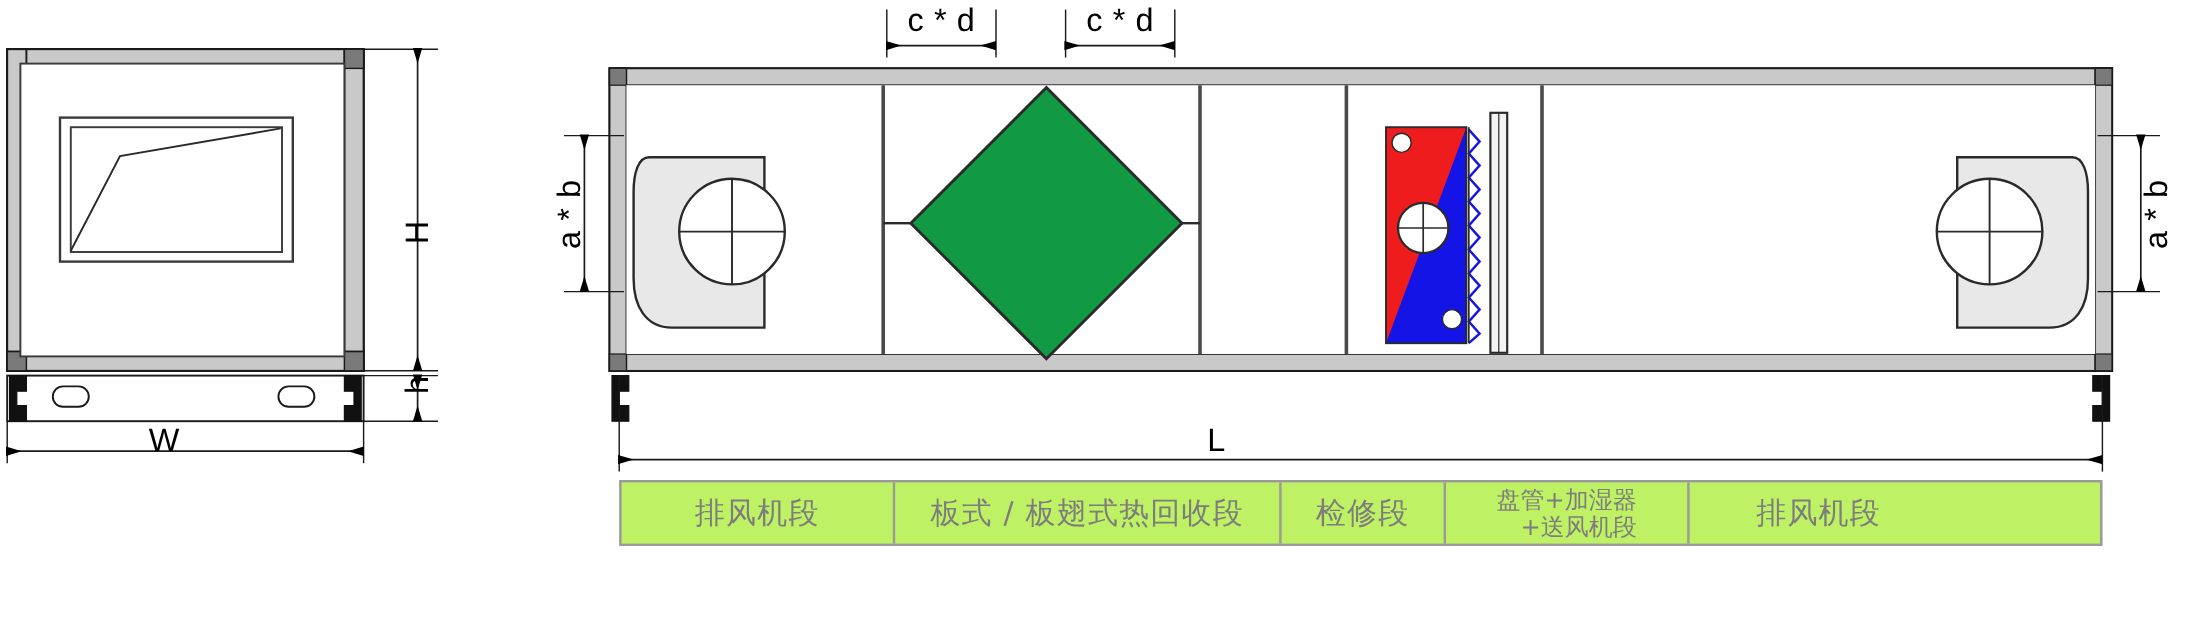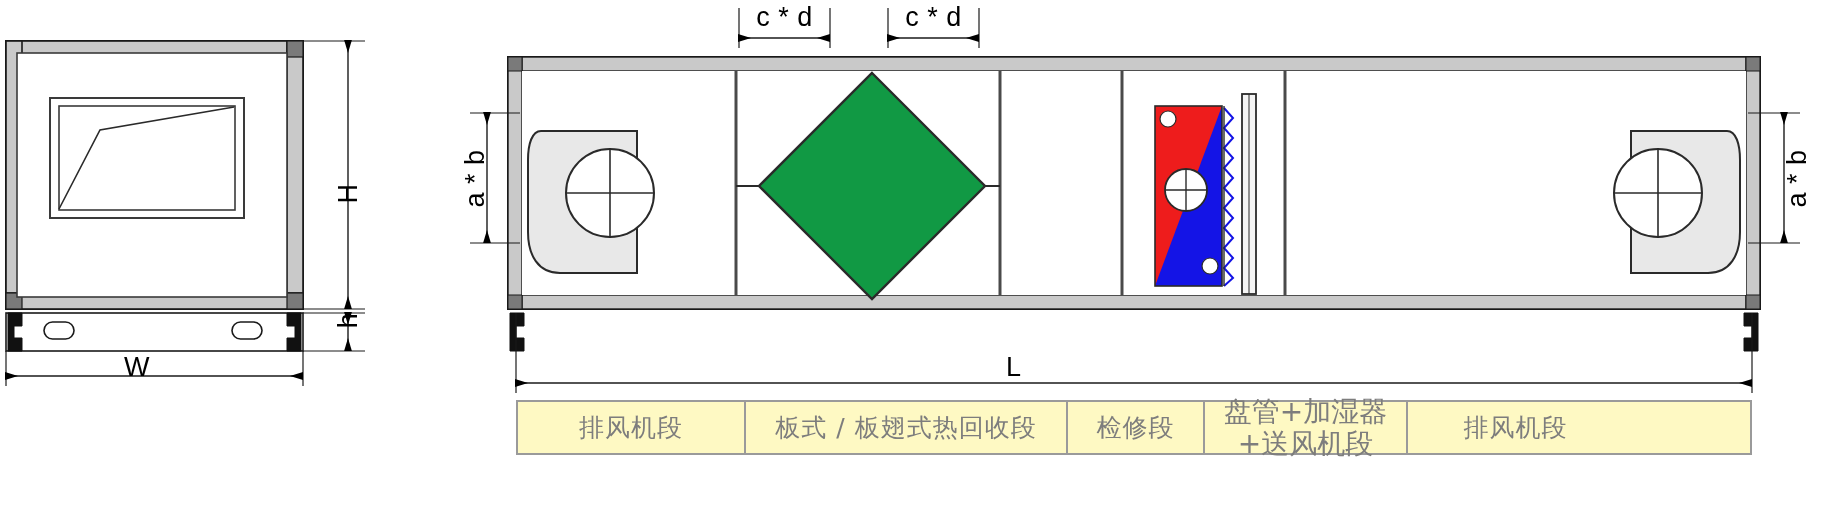--- a/index.html
+++ b/index.html
@@ -15,33 +15,33 @@
     position:absolute;
     font-family:"Liberation Sans","DejaVu Sans",sans-serif;
     font-size:27px;color:#000;white-space:nowrap;
     letter-spacing:0.5px;
   }
   .dimtext.rot{transform-origin:50% 50%;transform:rotate(-90deg);}
 
   
   .seg-table{
     position:absolute;display:flex;align-items:stretch;
-    border:2px solid #9a9a9a;box-sizing:border-box;background:#fef9c3;
+    border:2px solid #9a9a9a;box-sizing:border-box;background:#bef264;
   }
   .seg-cell{
     border-right:2px solid #9a9a9a;box-sizing:border-box;
     display:flex;align-items:center;justify-content:center;
     color:#7d7d7d;
     font-family:"DejaVu Sans","Liberation Sans",sans-serif;
     font-size:25px;line-height:1.12;text-align:center;
     padding:2px 6px;
     letter-spacing:1px;
   }
   .seg-cell:last-child{border-right:none;}
-  .seg-cell.two-line{font-size:28px;letter-spacing:0px;}
+  .seg-cell.two-line{font-size:20px;letter-spacing:0px;text-align:right;}
   .seg-cell .l2{display:block;}
 </style>
 </head>
 <body>
 
 <div class="stage">
 
   <svg class="draw" viewBox="0 0 1825 526">
     <defs>
       <marker id="arrOut" markerWidth="14" markerHeight="9" refX="13" refY="4.5" orient="auto" markerUnits="userSpaceOnUse">

